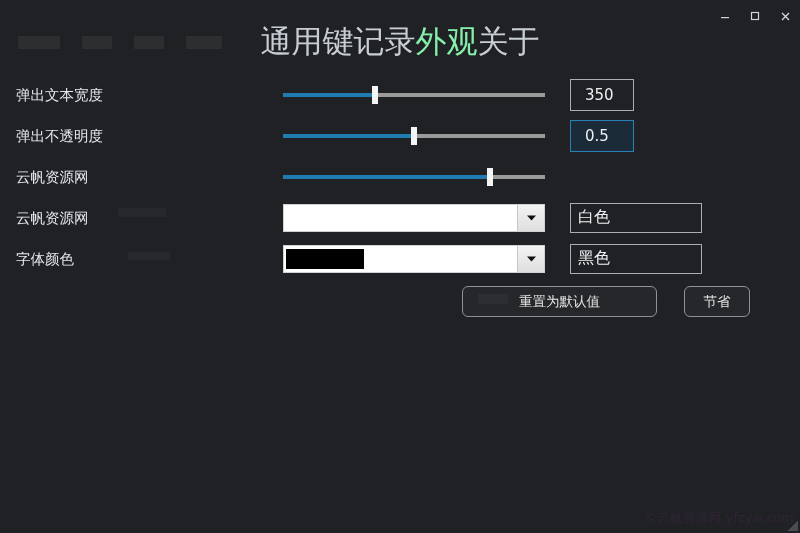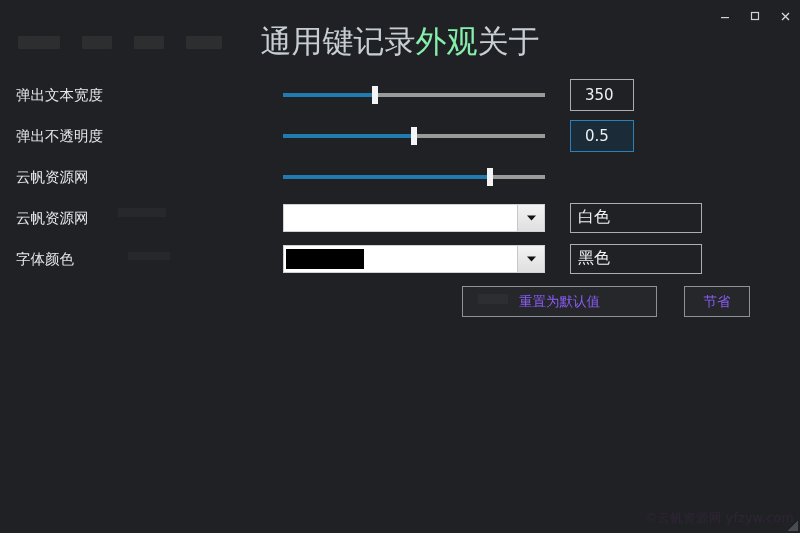--- a/index.html
+++ b/index.html
@@ -223,23 +223,23 @@
     left: 0;
     width: 800px;
     height: 32px;
   }
   .btn {
     position: absolute;
     top: 0;
     height: 31px;
     box-sizing: border-box;
     border: 1px solid #8c9296;
-    border-radius: 0;
+    border-radius: 6px;
     background: #25272a;
-    color: #8b5cf6;
+    color: #e5e5e5;
     font-size: 13.5px;
     display: flex;
     align-items: center;
     justify-content: center;
   }
   #btn-reset { left: 462px; width: 195px; }
   #btn-save  { left: 664px; width: 66px; margin-left: 20px; }
 
   
   #watermark {

